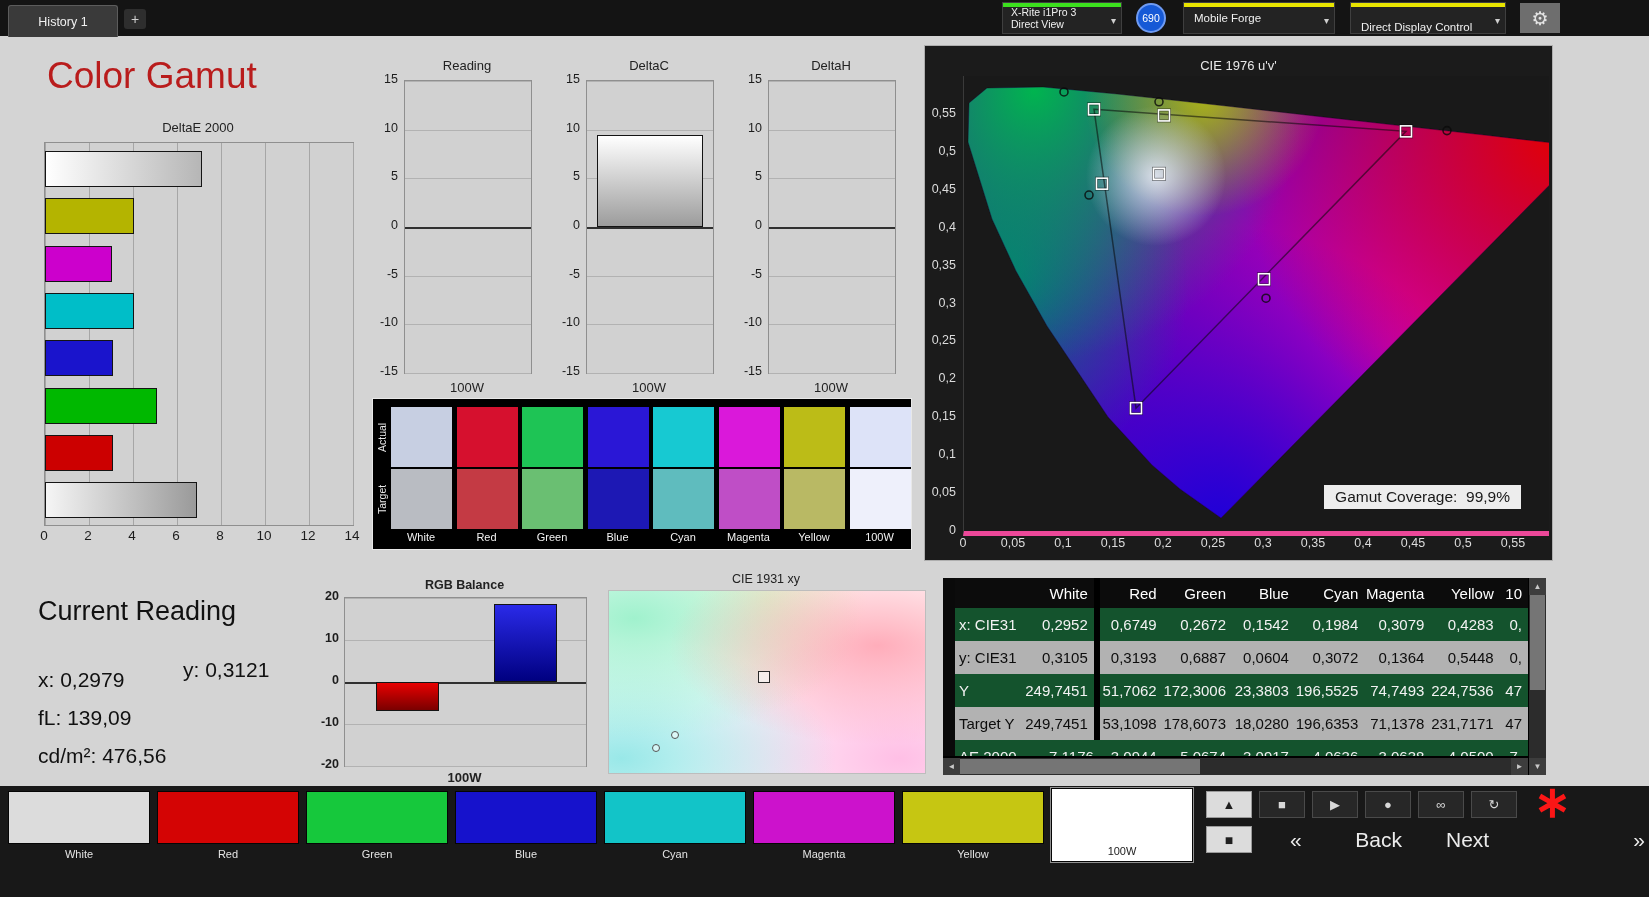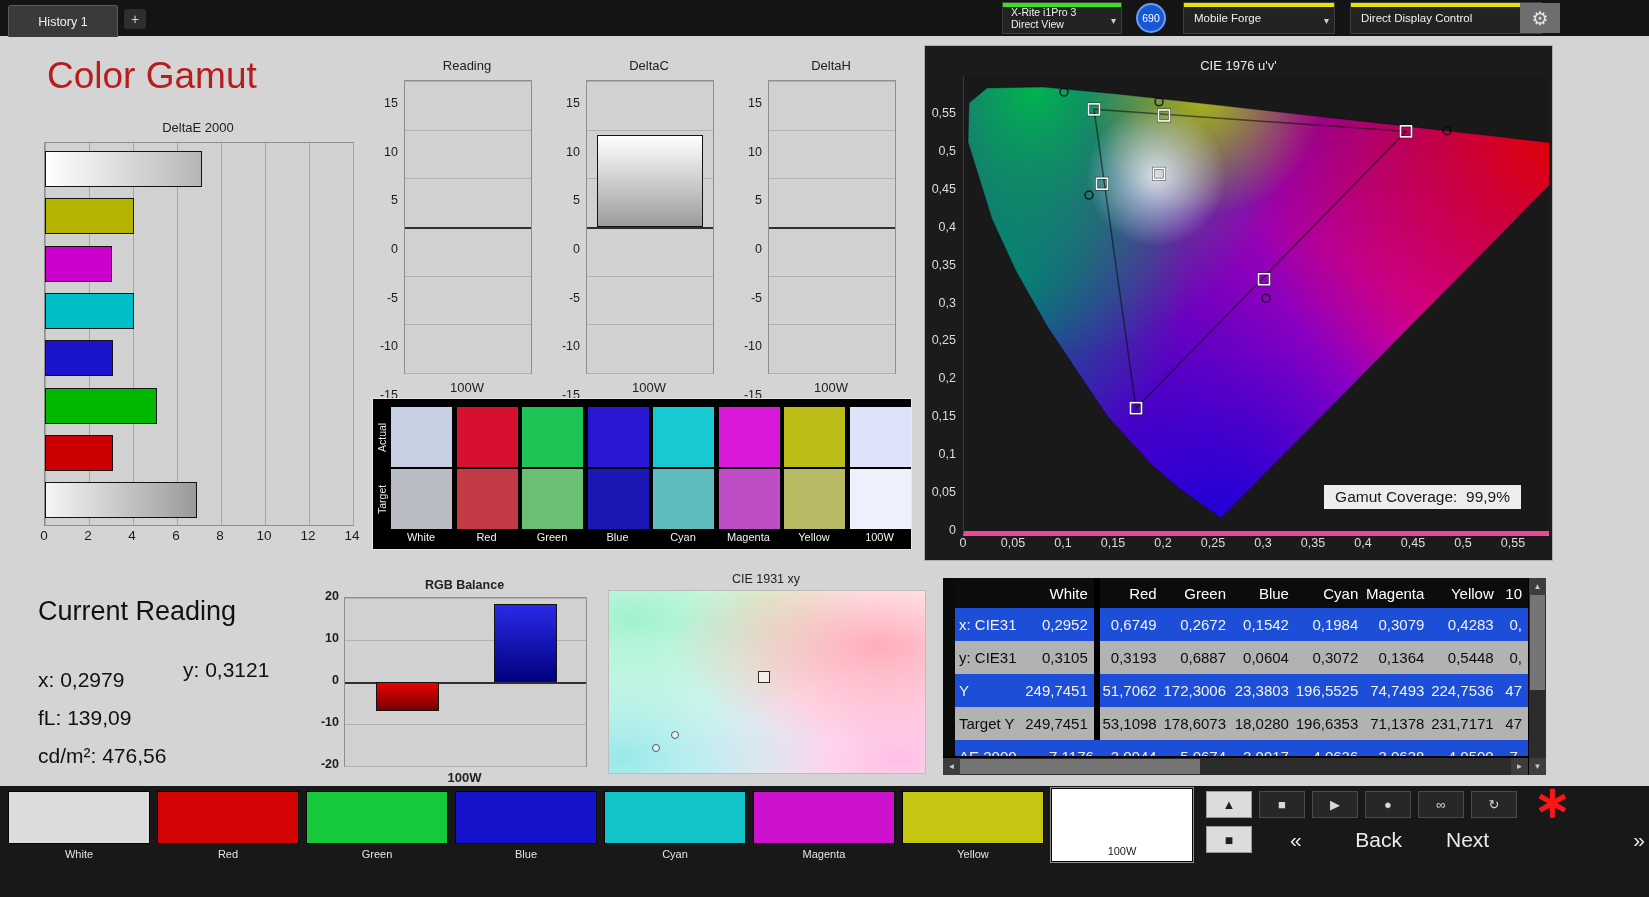--- a/index.html
+++ b/index.html
@@ -16,21 +16,21 @@
   #add-tab{position:absolute;left:124px;top:9px;width:22px;height:20px;background:#2e2e2e;
     border-radius:3px;color:#cfcfcf;font-size:14px;display:flex;align-items:center;justify-content:center;}
   .dd{position:absolute;top:2px;height:32px;background:#232323;border:1px solid #3f3f3f;
     box-sizing:border-box;color:#f0f0f0;display:flex;align-items:center;}
   .dd .stripe{position:absolute;left:0;top:0;right:0;height:4px;}
   .dd .chev{position:absolute;right:5px;top:12px;font-size:10px;color:#cfcfcf;}
   .dd .txt2{font-size:10.5px;line-height:12px;padding-left:8px;}
   .dd .txt1{font-size:11.5px;padding-left:10px;}
   #meter-dd{left:1002px;width:120px;}
   #workflow-dd{left:1183px;width:152px;}
-  #control-dd{left:1350px;width:192px;}
+  #control-dd{left:1350px;width:156px;align-items:flex-end;}
   #badge{position:absolute;left:1136px;top:3px;width:30px;height:30px;border-radius:50%;
     background:#1659d6;border:2px solid #6f9bf2;box-sizing:border-box;color:#fff;font-size:10.5px;
     display:flex;align-items:center;justify-content:center;}
   #gear-btn{position:absolute;left:1520px;top:3px;width:40px;height:30px;background:#6e6e6e;
     color:#e4e4e4;font-size:19px;display:flex;align-items:center;justify-content:center;}
   
   #page-title{position:absolute;left:47px;top:55px;font-size:37px;color:#b91c1c;}
   #cur-reading{position:absolute;left:38px;top:596px;color:#111;}
   #cr-heading{font-size:27px;}
   .cr-line{position:absolute;font-size:21px;white-space:nowrap;}
@@ -42,21 +42,21 @@
   #de-plot{position:absolute;left:4px;top:22px;width:308px;height:382px;background:#d1d1d1;
     border:1px solid #8f8f8f;box-sizing:content-box;}
   #de-xticks{position:absolute;left:4px;top:408px;width:308px;height:18px;}
   .vgrid{position:absolute;top:0;bottom:0;width:1px;background:#a6a6a6;}
   .de-bar{position:absolute;left:0;height:36px;border:1px solid #141414;box-sizing:border-box;}
   .de-xt{position:absolute;width:20px;text-align:center;font-size:13.5px;color:#1c1c1c;}
   
   .dchart{position:absolute;width:156px;height:336px;}
   #deltaL-block{left:376px;top:58px;} #deltaC-block{left:558px;top:58px;} #deltaH-block{left:740px;top:58px;}
   .dtitle{position:absolute;left:28px;width:126px;top:0;text-align:center;font-size:13px;color:#222;}
-  .dyticks{position:absolute;left:0;top:22px;width:25px;height:292px;margin-top:24px;}
+  .dyticks{position:absolute;left:0;top:22px;width:25px;height:292px;}
   .dplot{position:absolute;left:28px;top:22px;width:126px;height:292px;background:#d1d1d1;
     border:1px solid #8f8f8f;}
   .dxlabel{position:absolute;left:28px;width:126px;top:322px;text-align:center;font-size:13px;color:#222;}
   .hgrid{position:absolute;left:0;right:0;height:1px;background:#b2b2b2;}
   .hgrid.zero{background:#303030;height:2px;}
   .ytick{position:absolute;right:3px;width:22px;text-align:right;font-size:12.5px;color:#1c1c1c;}
   .vbar{position:absolute;border:1px solid #141414;box-sizing:border-box;}
   
   #compare-panel{position:absolute;left:372px;top:398px;width:540px;height:152px;background:#000;
     border:1px solid #e8e8e8;box-sizing:border-box;}
@@ -98,21 +98,21 @@
   .cie-xt{position:absolute;width:30px;text-align:center;font-size:12.5px;color:#dcdcdc;}
   #coverage{position:absolute;right:28px;bottom:22px;background:#ededed;color:#191919;
     font-size:15.5px;padding:3px 11px;white-space:pre;}
   
   #table-panel{position:absolute;left:943px;top:578px;width:603px;height:197px;background:#000;}
   #table-clip{position:absolute;left:0;top:0;width:585px;height:178px;overflow:hidden;}
   #mtable{border-collapse:collapse;table-layout:fixed;border-left:12px solid #0a0a0a;font-size:15px;}
   #mtable th{height:30px;background:#0c0c0c;color:#fff;font-weight:normal;text-align:right;padding:0 6px 0 0;overflow:hidden;white-space:nowrap;}
   #mtable th.c0{text-align:left;}
   #mtable td{height:33px;text-align:right;padding:0 6px 0 0;overflow:hidden;white-space:nowrap;}
-  #mtable tr.dark td{background:#1d4ed8;color:#f2f2f2;}
+  #mtable tr.dark td{background:#14532d;color:#f2f2f2;}
   #mtable tr.light td{background:#b2b2b2;color:#0d0d0d;}
   #mtable td.lab{text-align:left;padding-left:4px;}
   .sbar{position:absolute;background:#2c2c2c;}
   #hscroll{left:0;top:180px;width:585px;height:17px;}
   #vscroll{left:586px;top:0;width:17px;height:197px;}
   .sb-arrow{position:absolute;width:17px;height:17px;background:#3d3d3d;color:#c9c9c9;font-size:8px;
     display:flex;align-items:center;justify-content:center;}
   #hs-left{left:0;top:0;} #hs-right{right:0;top:0;}
   #vs-up{left:0;top:0;} #vs-down{left:0;bottom:0;}
   #hs-thumb{position:absolute;left:17px;top:1px;width:240px;height:15px;background:#757575;}

